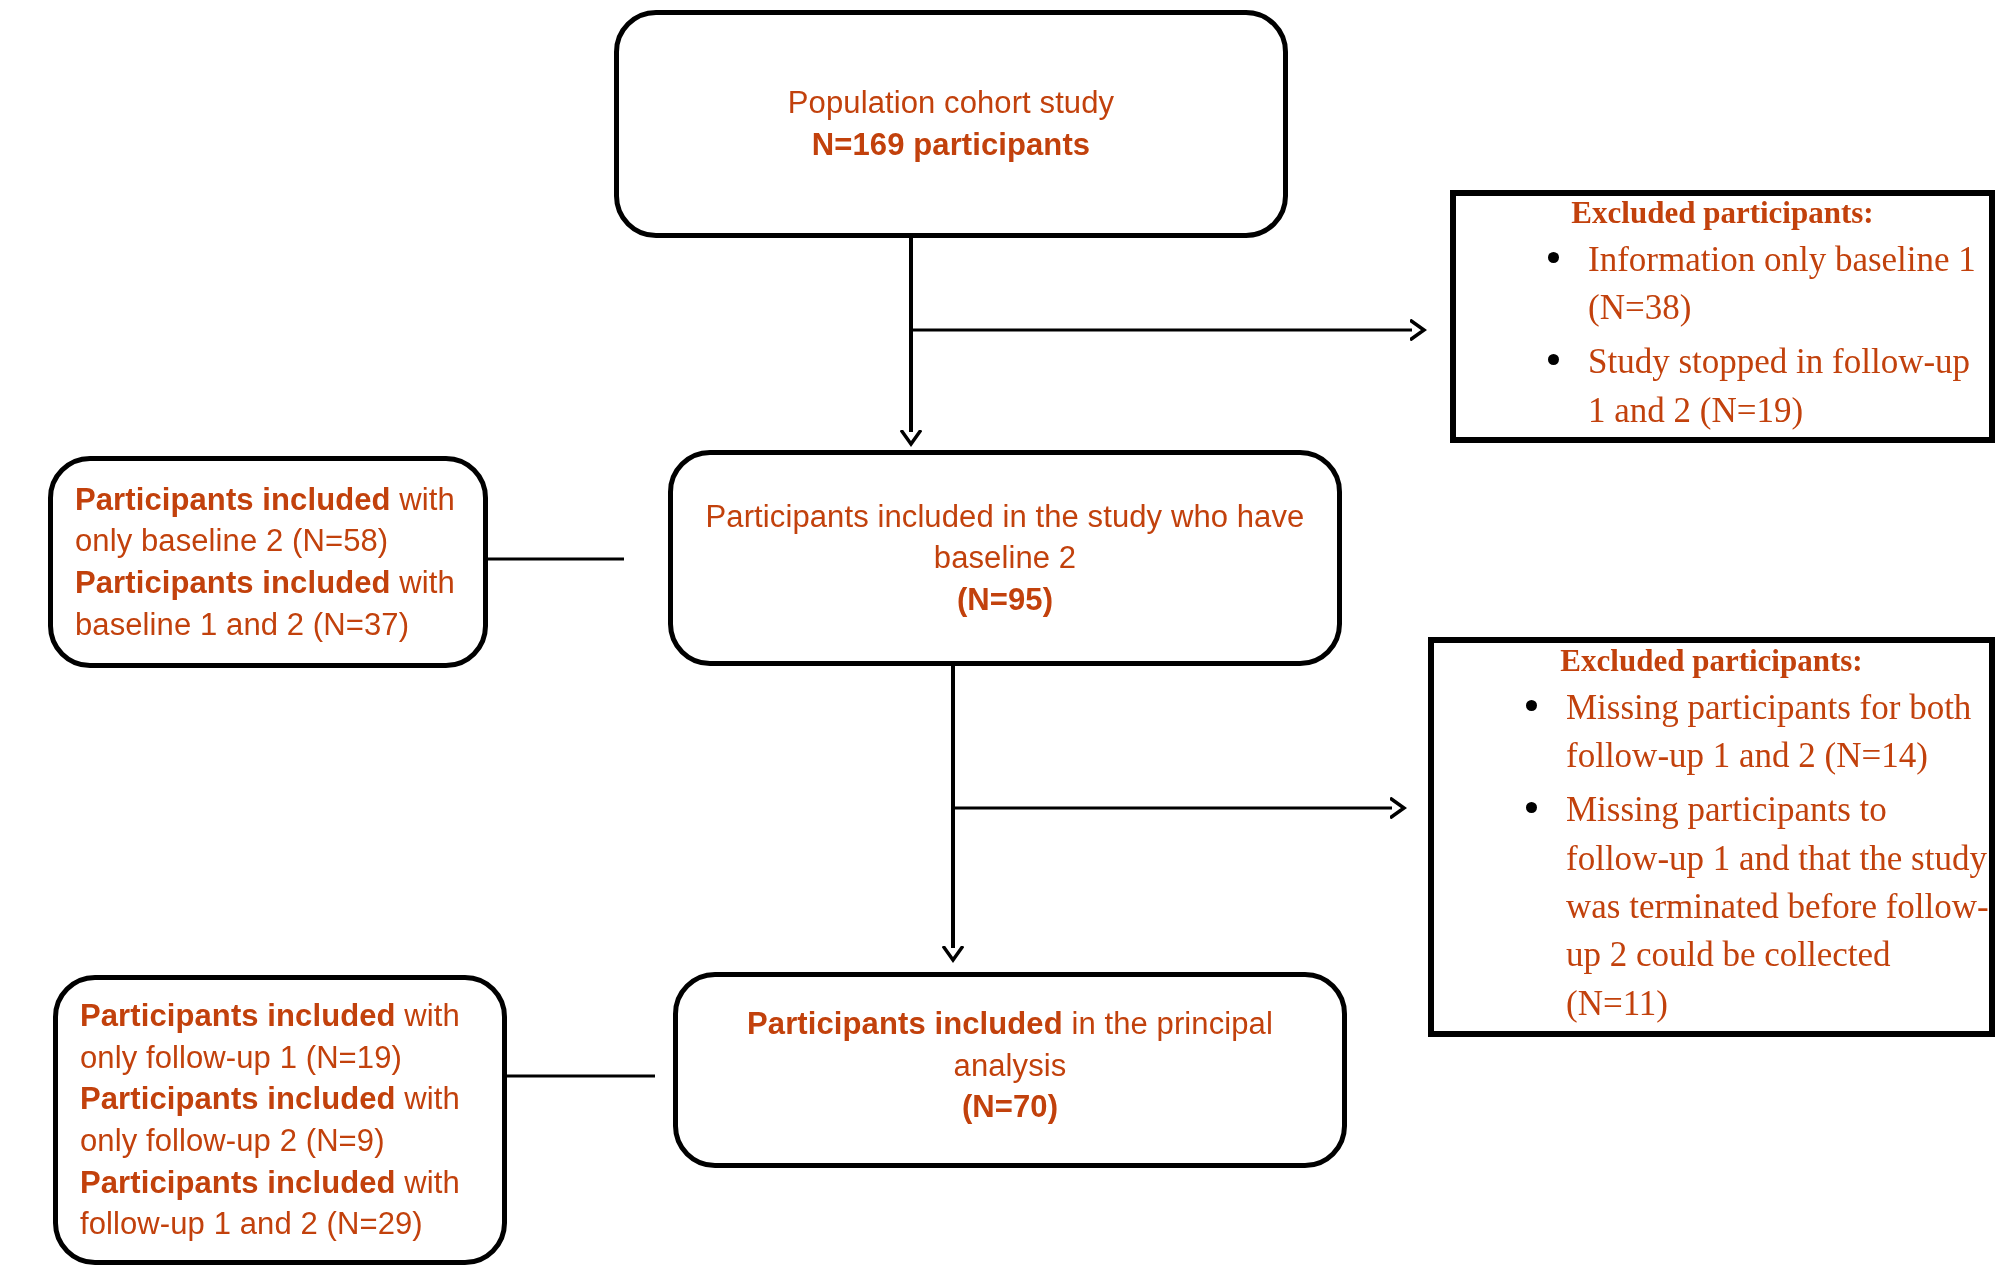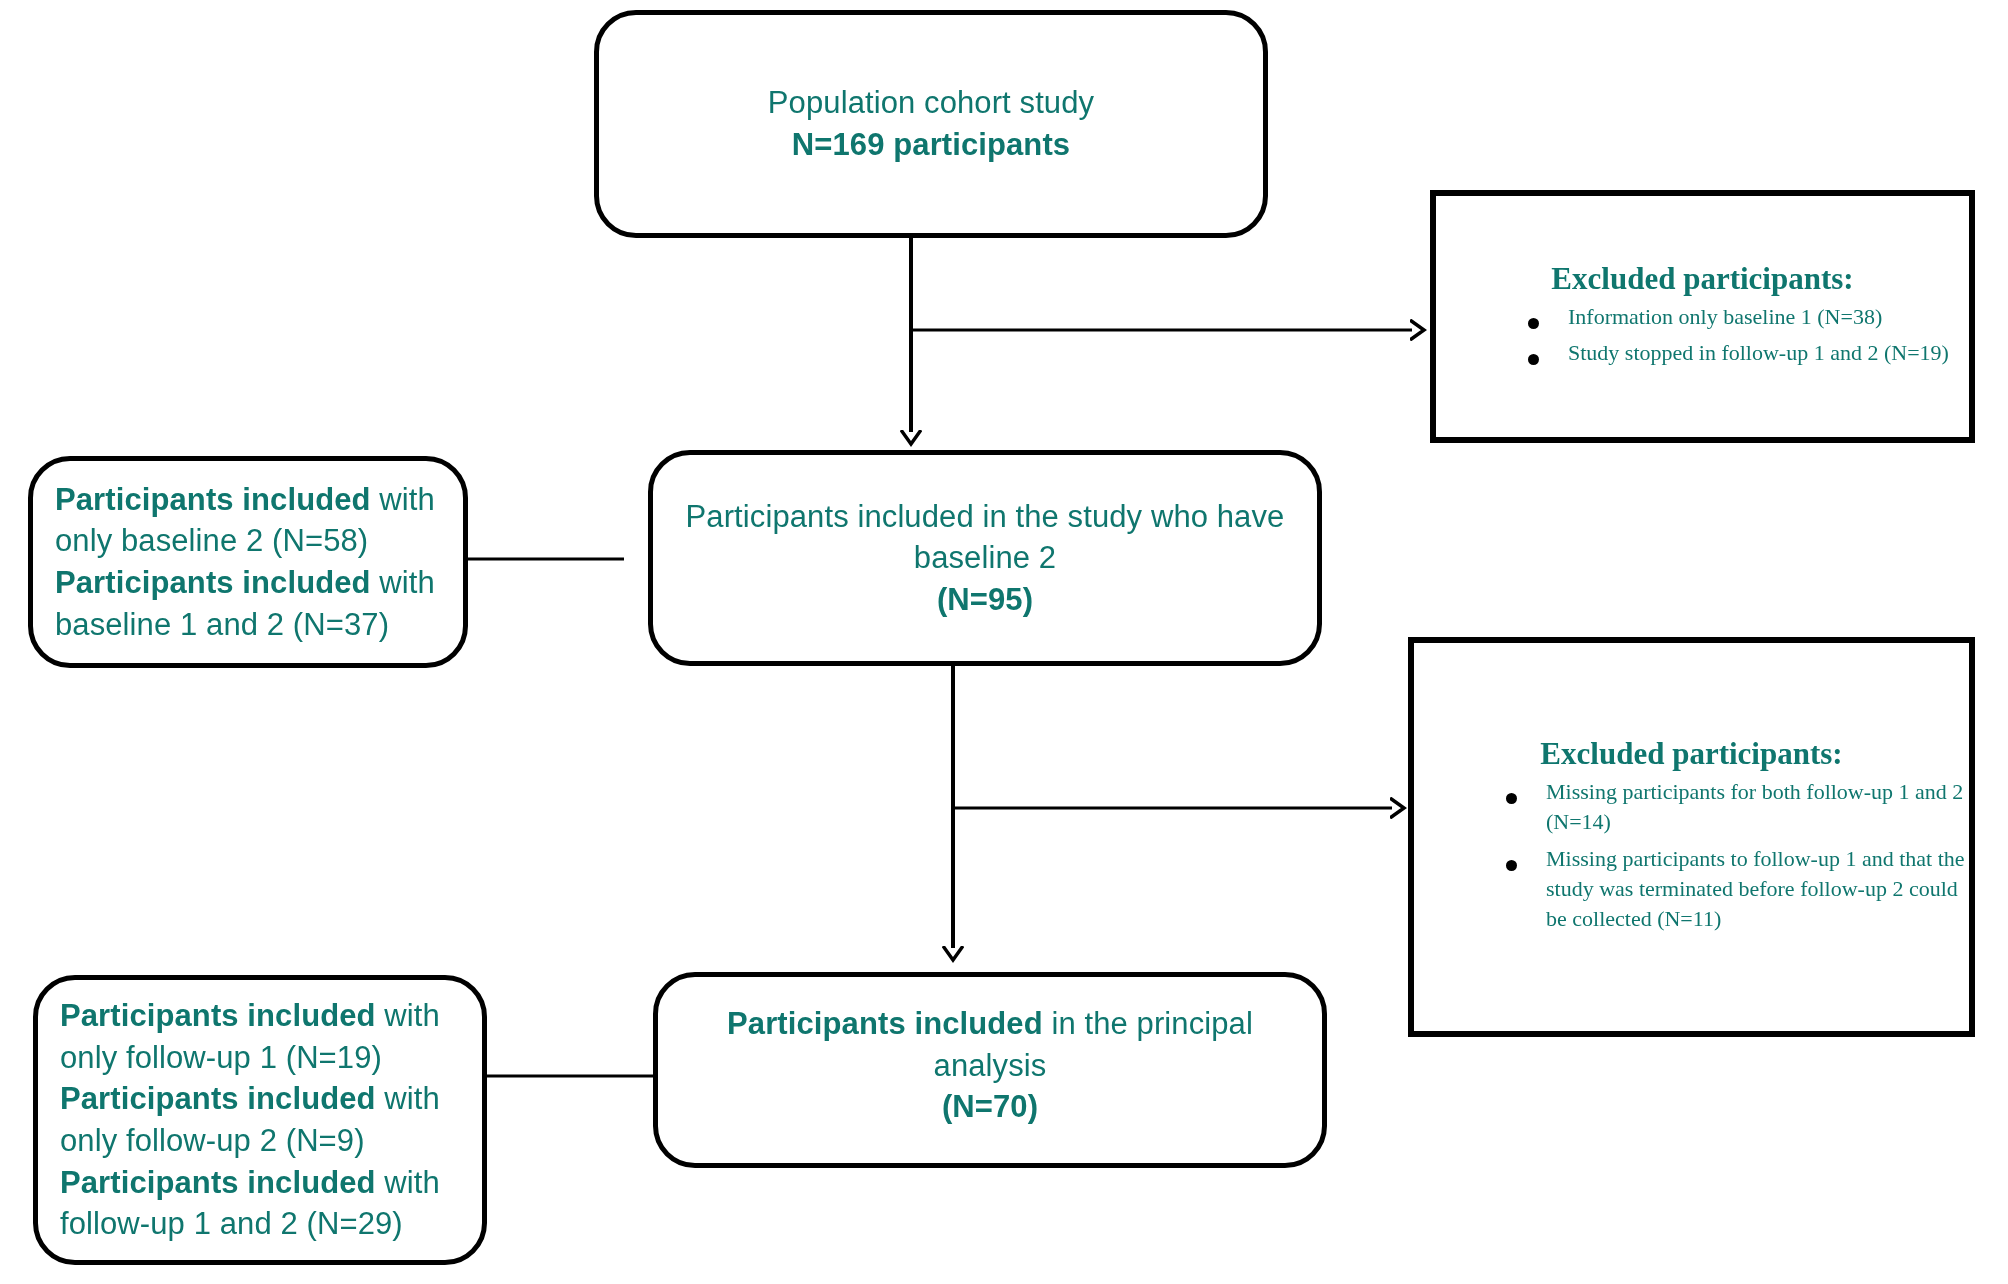--- a/index.html
+++ b/index.html
@@ -17,21 +17,22 @@
     background: #ffffff;
     overflow: hidden;
   }
   .node {
     position: absolute;
     box-sizing: border-box;
     background: #ffffff;
     display: flex;
     flex-direction: column;
     justify-content: center;
-    color: #0f766e;
+    color: #c2410c;
+    margin-left: 20px;
   }
   .node-rounded {
     border: 5px solid #000000;
     border-radius: 42px;
   }
   .node-square {
     border: 6px solid #000000;
     border-radius: 0;
     font-family: Liberation Serif, serif;
   }
@@ -57,21 +58,21 @@
     line-height: 1.34;
     margin-bottom: 2px;
   }
   ul.excl-list {
     margin: 0;
     padding: 0 0 0 86px;
     list-style: none;
   }
   ul.excl-list li {
     position: relative;
-    font-size: 22px;
+    font-size: 35px;
     line-height: 1.38;
     margin-bottom: 6px;
     padding-left: 46px;
   }
   ul.excl-list li:before {
     content: "";
     position: absolute;
     left: 6px;
     top: 16px;
     width: 11px;

